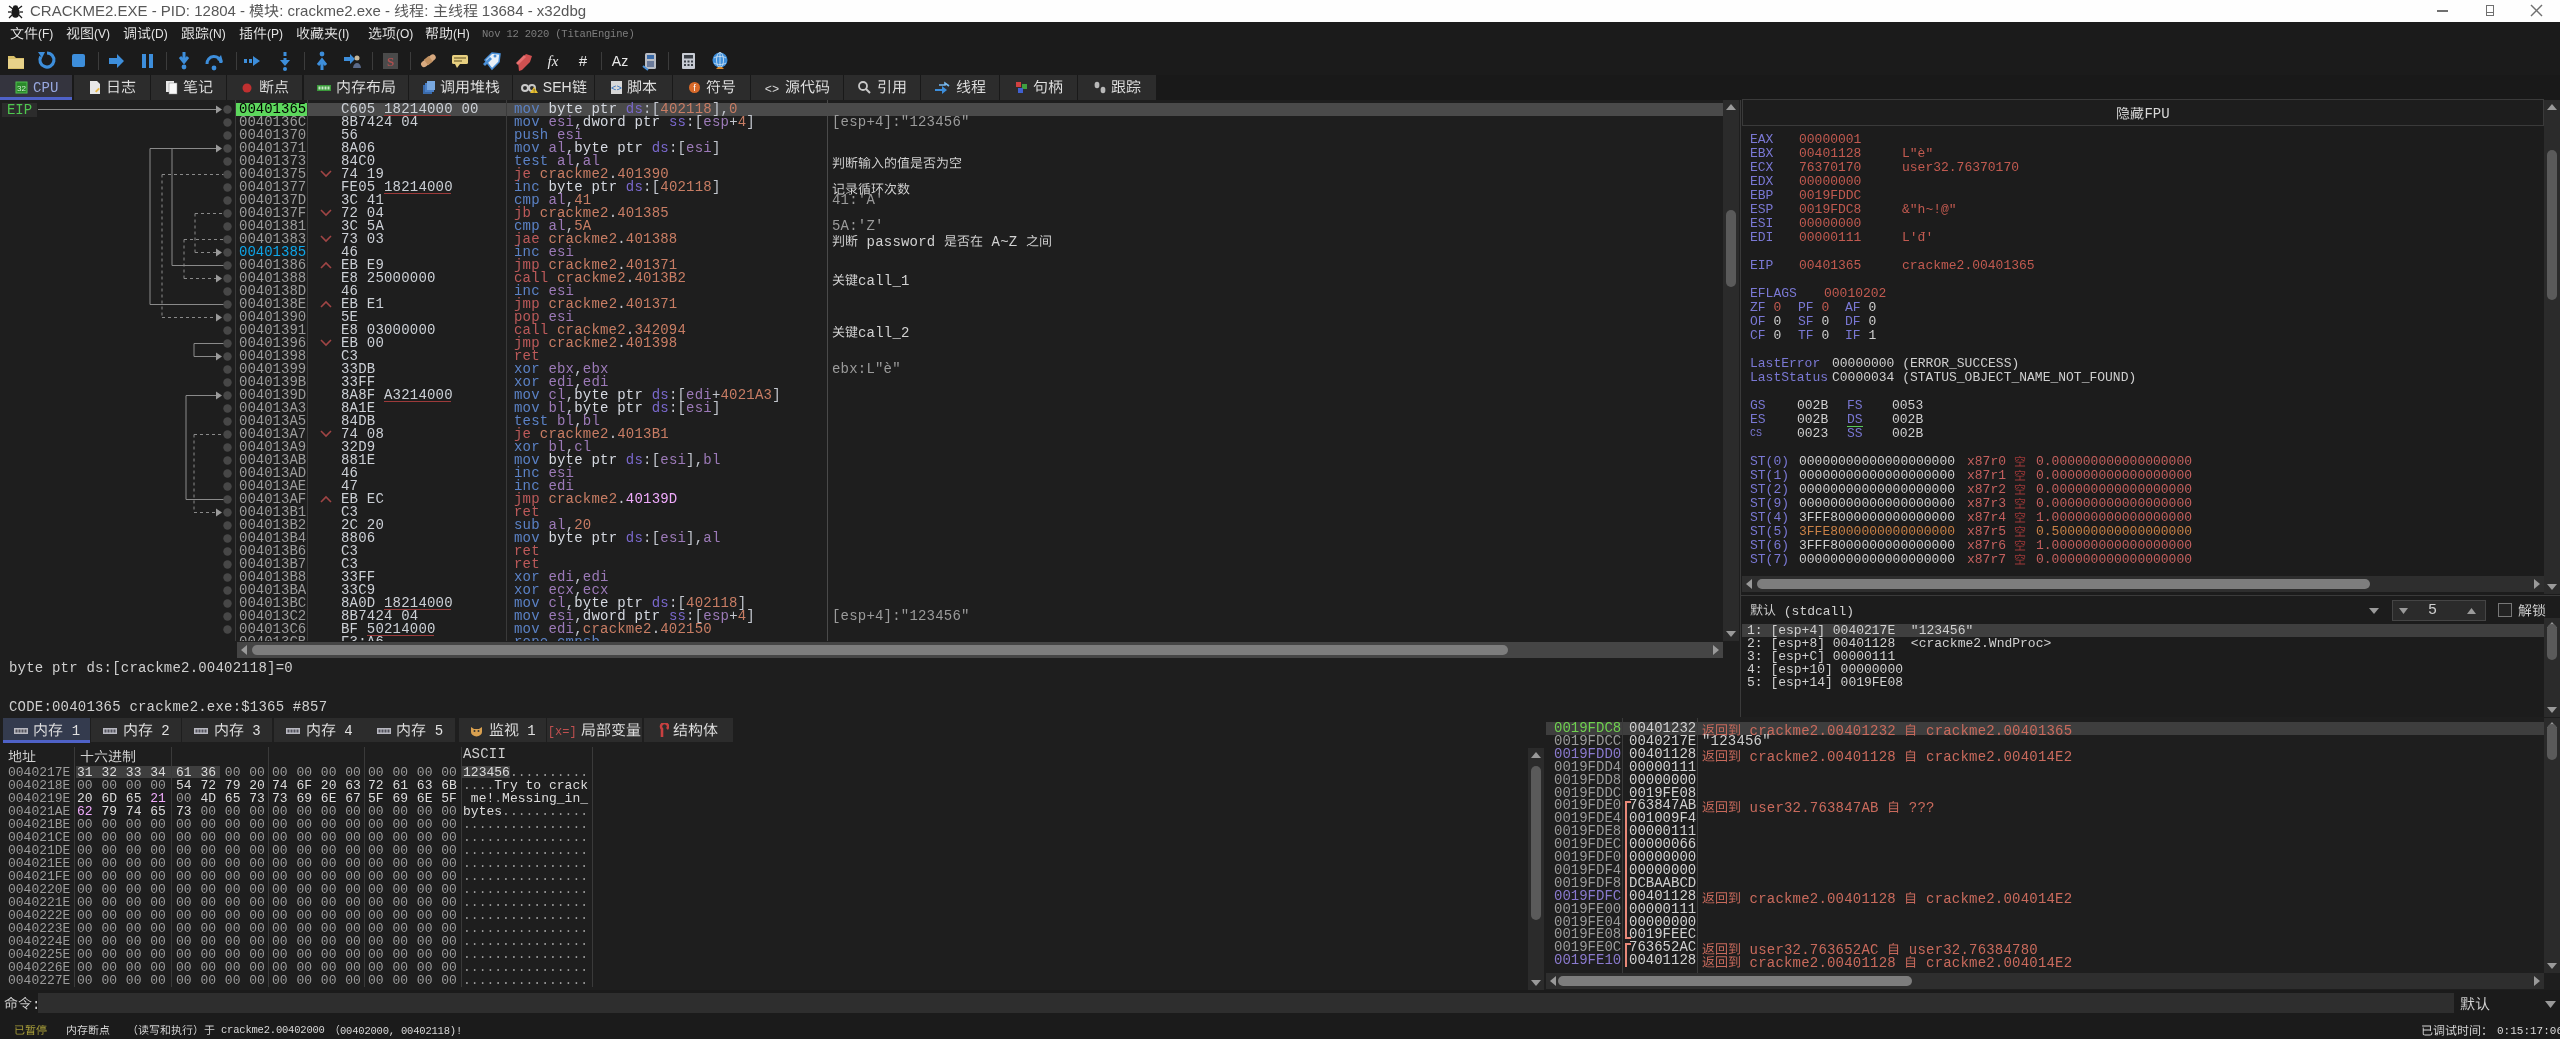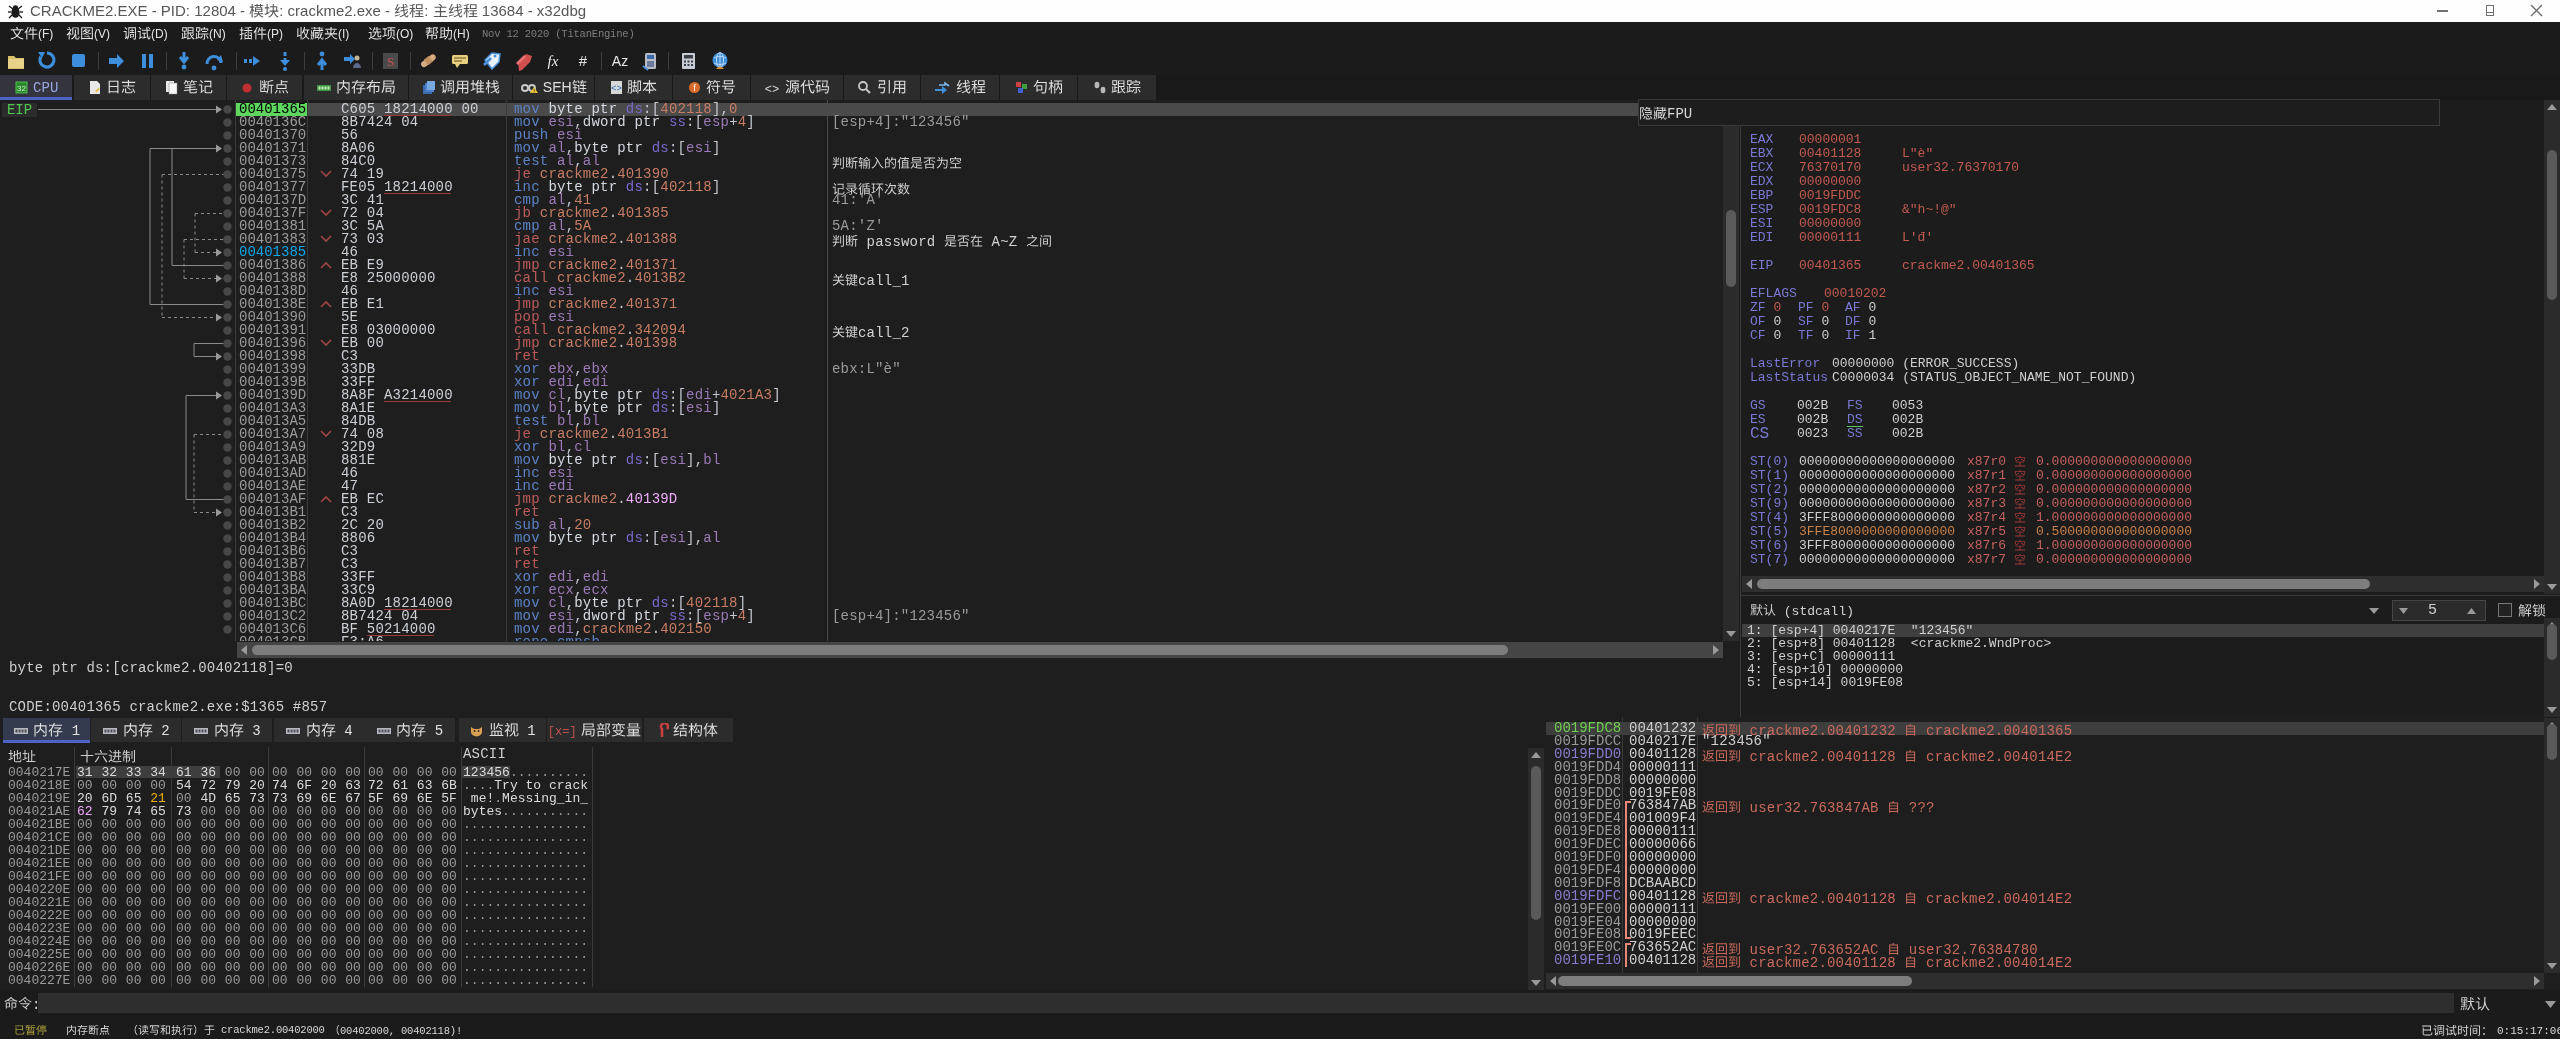--- a/index.html
+++ b/index.html
@@ -771,21 +771,21 @@
     <div class="a" style="left:1726px;top:210px;width:10px;height:77px;background:#5a5a5a;border-radius:5px"></div>
     <div class="a" style="left:237px;top:642px;width:1486px;height:16px;background:#454545"></div>
     <svg class="a" style="left:237px;top:642px" width="14" height="16" viewBox="0 0 14 16">
       <path d="M4 8l6-5v10z" fill="#9a9a9a"></path>
     </svg>
     <svg class="a" style="left:1709px;top:642px" width="14" height="16" viewBox="0 0 14 16">
       <path d="M10 8l-6-5v10z" fill="#9a9a9a"></path>
     </svg>
     <div class="a" style="left:252px;top:645px;width:1256px;height:10px;background:#7d7d7d;border-radius:5px"></div>
     <div class="a" style="left:1740px;top:100px;width:820px;height:617px;background:#1c1c1c;border-left:1px solid #3a3a3a"></div>
-    <div class="a" style="left:1638px;top:99px;width:802px;height:27px;background:#1d1d1d;border:1px solid #3a3a3a;text-align:left;line-height:26px;white-space:pre"><svg class="k" style="width:28.0px;height:14px;color:#d8d8d8;position:relative;top:3px;" viewBox="0 0 2000 1000">
+    <div class="a" style="left:1742px;top:99px;width:802px;height:27px;background:#1d1d1d;border:1px solid #3a3a3a;text-align:center;line-height:26px;white-space:pre"><svg class="k" style="width:28.0px;height:14px;color:#d8d8d8;position:relative;top:3px;" viewBox="0 0 2000 1000">
         <g transform="translate(0,820) scale(1,-1)">
           <use href="#g64" x="0"></use>
           <use href="#g15" x="1000"></use>
         </g>
       </svg><span style="color:#d8d8d8;font-size:14px;font-family:Liberation Mono,monospace">FPU</span></div>
     <div class="a m" style="left:1750px;top:133.0px;height:14px;line-height:14px;font-size:13px;color:#7a78d4;white-space:pre">EAX</div>
     <div class="a m" style="left:1799px;top:133.0px;height:14px;line-height:14px;font-size:13px;color:#c25a50;white-space:pre">00000001</div>
     <div class="a m" style="left:1750px;top:147.0px;height:14px;line-height:14px;font-size:13px;color:#7a78d4;white-space:pre">EBX</div>
     <div class="a m" style="left:1799px;top:147.0px;height:14px;line-height:14px;font-size:13px;color:#c25a50;white-space:pre">00401128</div>
     <div class="a m" style="left:1902px;top:147.0px;height:14px;line-height:14px;font-size:13px;color:#c25a50;white-space:pre">L"è"</div>
@@ -826,21 +826,21 @@
     <div class="a m" style="left:1832px;top:371px;height:14px;line-height:14px;font-size:13px;color:#cfcfcf;white-space:pre">C0000034 (STATUS_OBJECT_NAME_NOT_FOUND)</div>
     <div class="a m" style="left:1750px;top:399.0px;height:14px;line-height:14px;font-size:13px;color:#7a78d4">GS</div>
     <div class="a m" style="left:1797px;top:399.0px;height:14px;line-height:14px;font-size:13px;color:#cfcfcf">002B</div>
     <div class="a m" style="left:1847px;top:399.0px;height:14px;line-height:14px;font-size:13px;color:#7a78d4">FS</div>
     <div class="a m" style="left:1892px;top:399.0px;height:14px;line-height:14px;font-size:13px;color:#cfcfcf">0053</div>
     <div class="a m" style="left:1750px;top:413.0px;height:14px;line-height:14px;font-size:13px;color:#7a78d4">ES</div>
     <div class="a m" style="left:1797px;top:413.0px;height:14px;line-height:14px;font-size:13px;color:#cfcfcf">002B</div>
     <div class="a m" style="left:1847px;top:413.0px;height:14px;line-height:14px;font-size:13px;color:#7a78d4">DS</div>
     <div class="a m" style="left:1892px;top:413.0px;height:14px;line-height:14px;font-size:13px;color:#cfcfcf">002B</div>
     <div class="a" style="left:1847px;top:426.0px;width:16px;height:1px;background:#58c858"></div>
-    <div class="a m" style="left:1750px;top:427.0px;height:14px;line-height:14px;font-size:16px;color:#7a78d4">CS</div>
+    <div class="a m" style="left:1750px;top:427.0px;height:14px;line-height:14px;font-size:10px;color:#7a78d4">CS</div>
     <div class="a m" style="left:1797px;top:427.0px;height:14px;line-height:14px;font-size:13px;color:#cfcfcf">0023</div>
     <div class="a m" style="left:1847px;top:427.0px;height:14px;line-height:14px;font-size:13px;color:#7a78d4">SS</div>
     <div class="a m" style="left:1892px;top:427.0px;height:14px;line-height:14px;font-size:13px;color:#cfcfcf">002B</div>
     <div class="a m" style="left:1750px;top:455.0px;height:14px;line-height:14px;font-size:13px;color:#7a78d4">ST(0)</div>
     <div class="a m" style="left:1799px;top:455.0px;height:14px;line-height:14px;font-size:13px;color:#cfcfcf">00000000000000000000</div>
     <div class="a m" style="left:1967px;top:455.0px;height:14px;line-height:14px;font-size:13px;color:#c4605e">x87r0</div>
     <div class="a" style="left:2014px;top:455.0px;height:14px;line-height:14px"><svg class="k" style="width:12.0px;height:12px;color:#a03838;position:relative;top:1px;" viewBox="0 0 1000 1000">
         <g transform="translate(0,820) scale(1,-1)">
           <use href="#g53" x="0"></use>
         </g>
@@ -1102,21 +1102,21 @@
 0040220E
 0040221E
 0040222E
 0040223E
 0040224E
 0040225E
 0040226E
 0040227E</pre>
     <pre class="a" style="left:77.0px;top:765.5px;font-size:13px;line-height:13px;word-spacing:1px;white-space:pre"><i style="color:#dcdcdc">31</i> <i style="color:#dcdcdc">32</i> <i style="color:#dcdcdc">33</i> <i style="color:#dcdcdc">34</i>
 <i style="color:#9b9b9b">00</i> <i style="color:#9b9b9b">00</i> <i style="color:#9b9b9b">00</i> <i style="color:#9b9b9b">00</i>
-<i style="color:#dcdcdc">20</i> <i style="color:#dcdcdc">6D</i> <i style="color:#dcdcdc">65</i> <i style="color:#eab308">21</i>
+<i style="color:#dcdcdc">20</i> <i style="color:#dcdcdc">6D</i> <i style="color:#dcdcdc">65</i> <i style="color:#f0abfc">21</i>
 <i style="color:#f0abfc">62</i> <i style="color:#dcdcdc">79</i> <i style="color:#dcdcdc">74</i> <i style="color:#dcdcdc">65</i>
 <i style="color:#9b9b9b">00</i> <i style="color:#9b9b9b">00</i> <i style="color:#9b9b9b">00</i> <i style="color:#9b9b9b">00</i>
 <i style="color:#9b9b9b">00</i> <i style="color:#9b9b9b">00</i> <i style="color:#9b9b9b">00</i> <i style="color:#9b9b9b">00</i>
 <i style="color:#9b9b9b">00</i> <i style="color:#9b9b9b">00</i> <i style="color:#9b9b9b">00</i> <i style="color:#9b9b9b">00</i>
 <i style="color:#9b9b9b">00</i> <i style="color:#9b9b9b">00</i> <i style="color:#9b9b9b">00</i> <i style="color:#9b9b9b">00</i>
 <i style="color:#9b9b9b">00</i> <i style="color:#9b9b9b">00</i> <i style="color:#9b9b9b">00</i> <i style="color:#9b9b9b">00</i>
 <i style="color:#9b9b9b">00</i> <i style="color:#9b9b9b">00</i> <i style="color:#9b9b9b">00</i> <i style="color:#9b9b9b">00</i>
 <i style="color:#9b9b9b">00</i> <i style="color:#9b9b9b">00</i> <i style="color:#9b9b9b">00</i> <i style="color:#9b9b9b">00</i>
 <i style="color:#9b9b9b">00</i> <i style="color:#9b9b9b">00</i> <i style="color:#9b9b9b">00</i> <i style="color:#9b9b9b">00</i>
 <i style="color:#9b9b9b">00</i> <i style="color:#9b9b9b">00</i> <i style="color:#9b9b9b">00</i> <i style="color:#9b9b9b">00</i>

